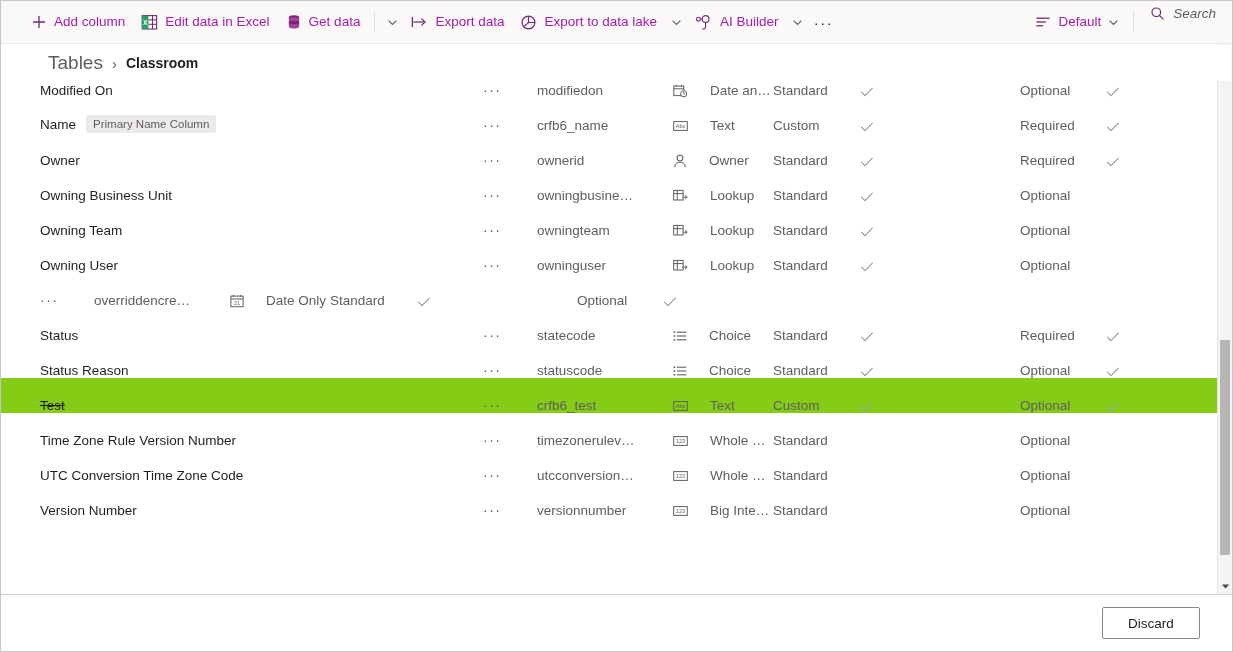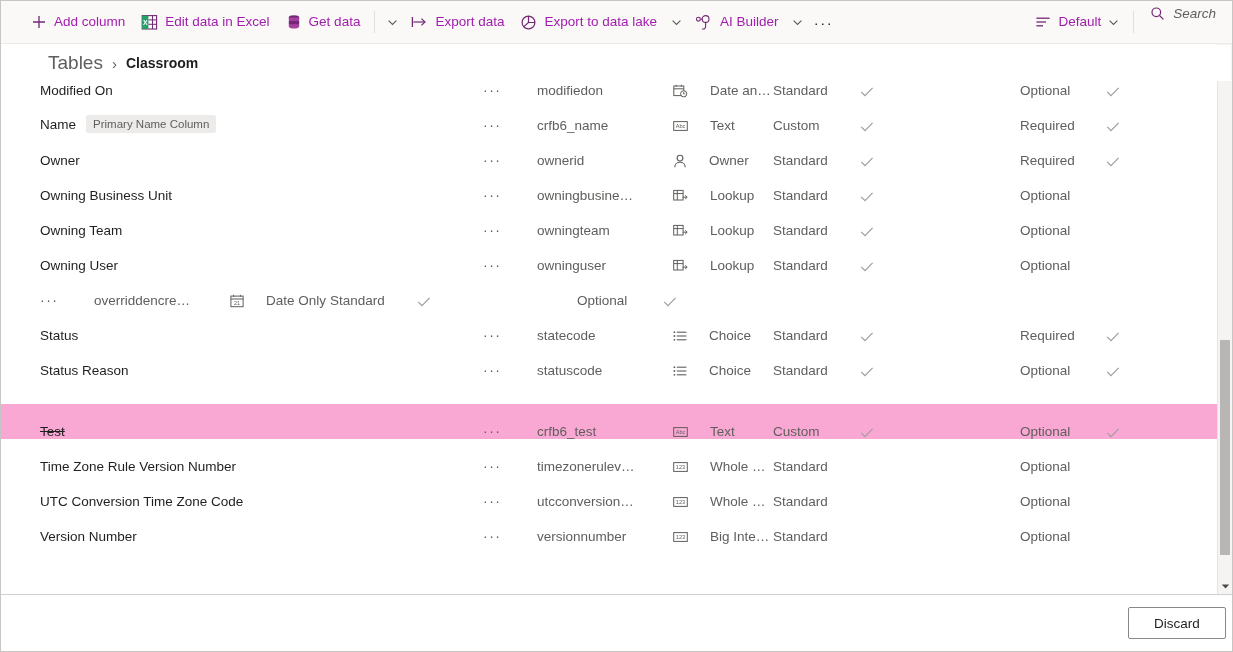--- a/index.html
+++ b/index.html
@@ -100,21 +100,21 @@
     top:-16px;
     left:0;right:0;
   }
   .row{
     height:35px;
     display:flex;align-items:flex-end;
     box-sizing:border-box;
     padding-left:39px;
     cursor:default;
   }
-  .row.sel{background:#f9a8d4;margin-top:26px;}
+  .row.sel{background:#84cc16;}
 
   .c-disp{
     width:443px;flex:none;
     display:flex;align-items:center;gap:10px;
     overflow:hidden;
   }
   .dispname{
     font-size:13.5px;color:#201f1e;
     white-space:nowrap;overflow:hidden;text-overflow:ellipsis;
   }
@@ -177,21 +177,21 @@
     border-radius:1px;
     cursor:default;
   }
 
   
   .footer{
     height:56px;min-height:56px;
     background:#ffffff;
     display:flex;align-items:center;justify-content:flex-end;
     gap:13px;
-    padding-right:6px;
+    padding-right:32px;
     box-sizing:border-box;
   }
   .btn{
     font-family:"Liberation Sans",sans-serif;
     font-size:13.5px;
     height:32px;
     border-radius:2px;
     cursor:pointer;
     display:flex;align-items:center;justify-content:center;
     box-sizing:border-box;

